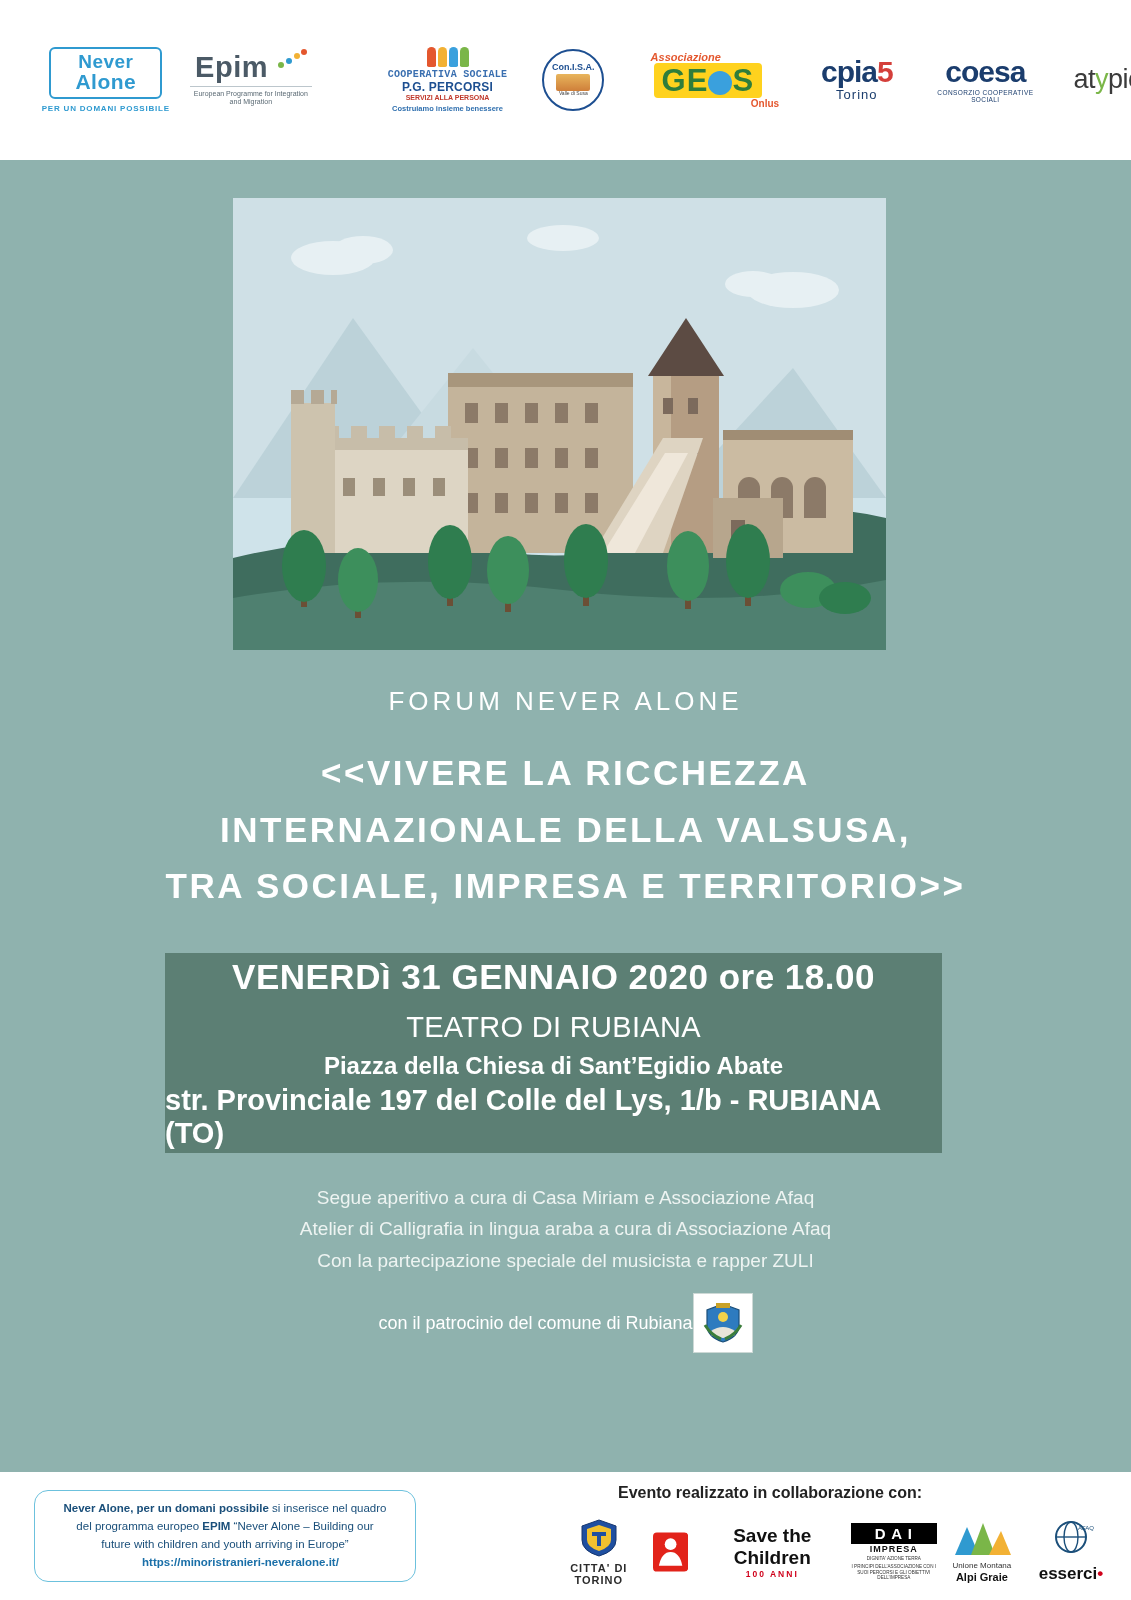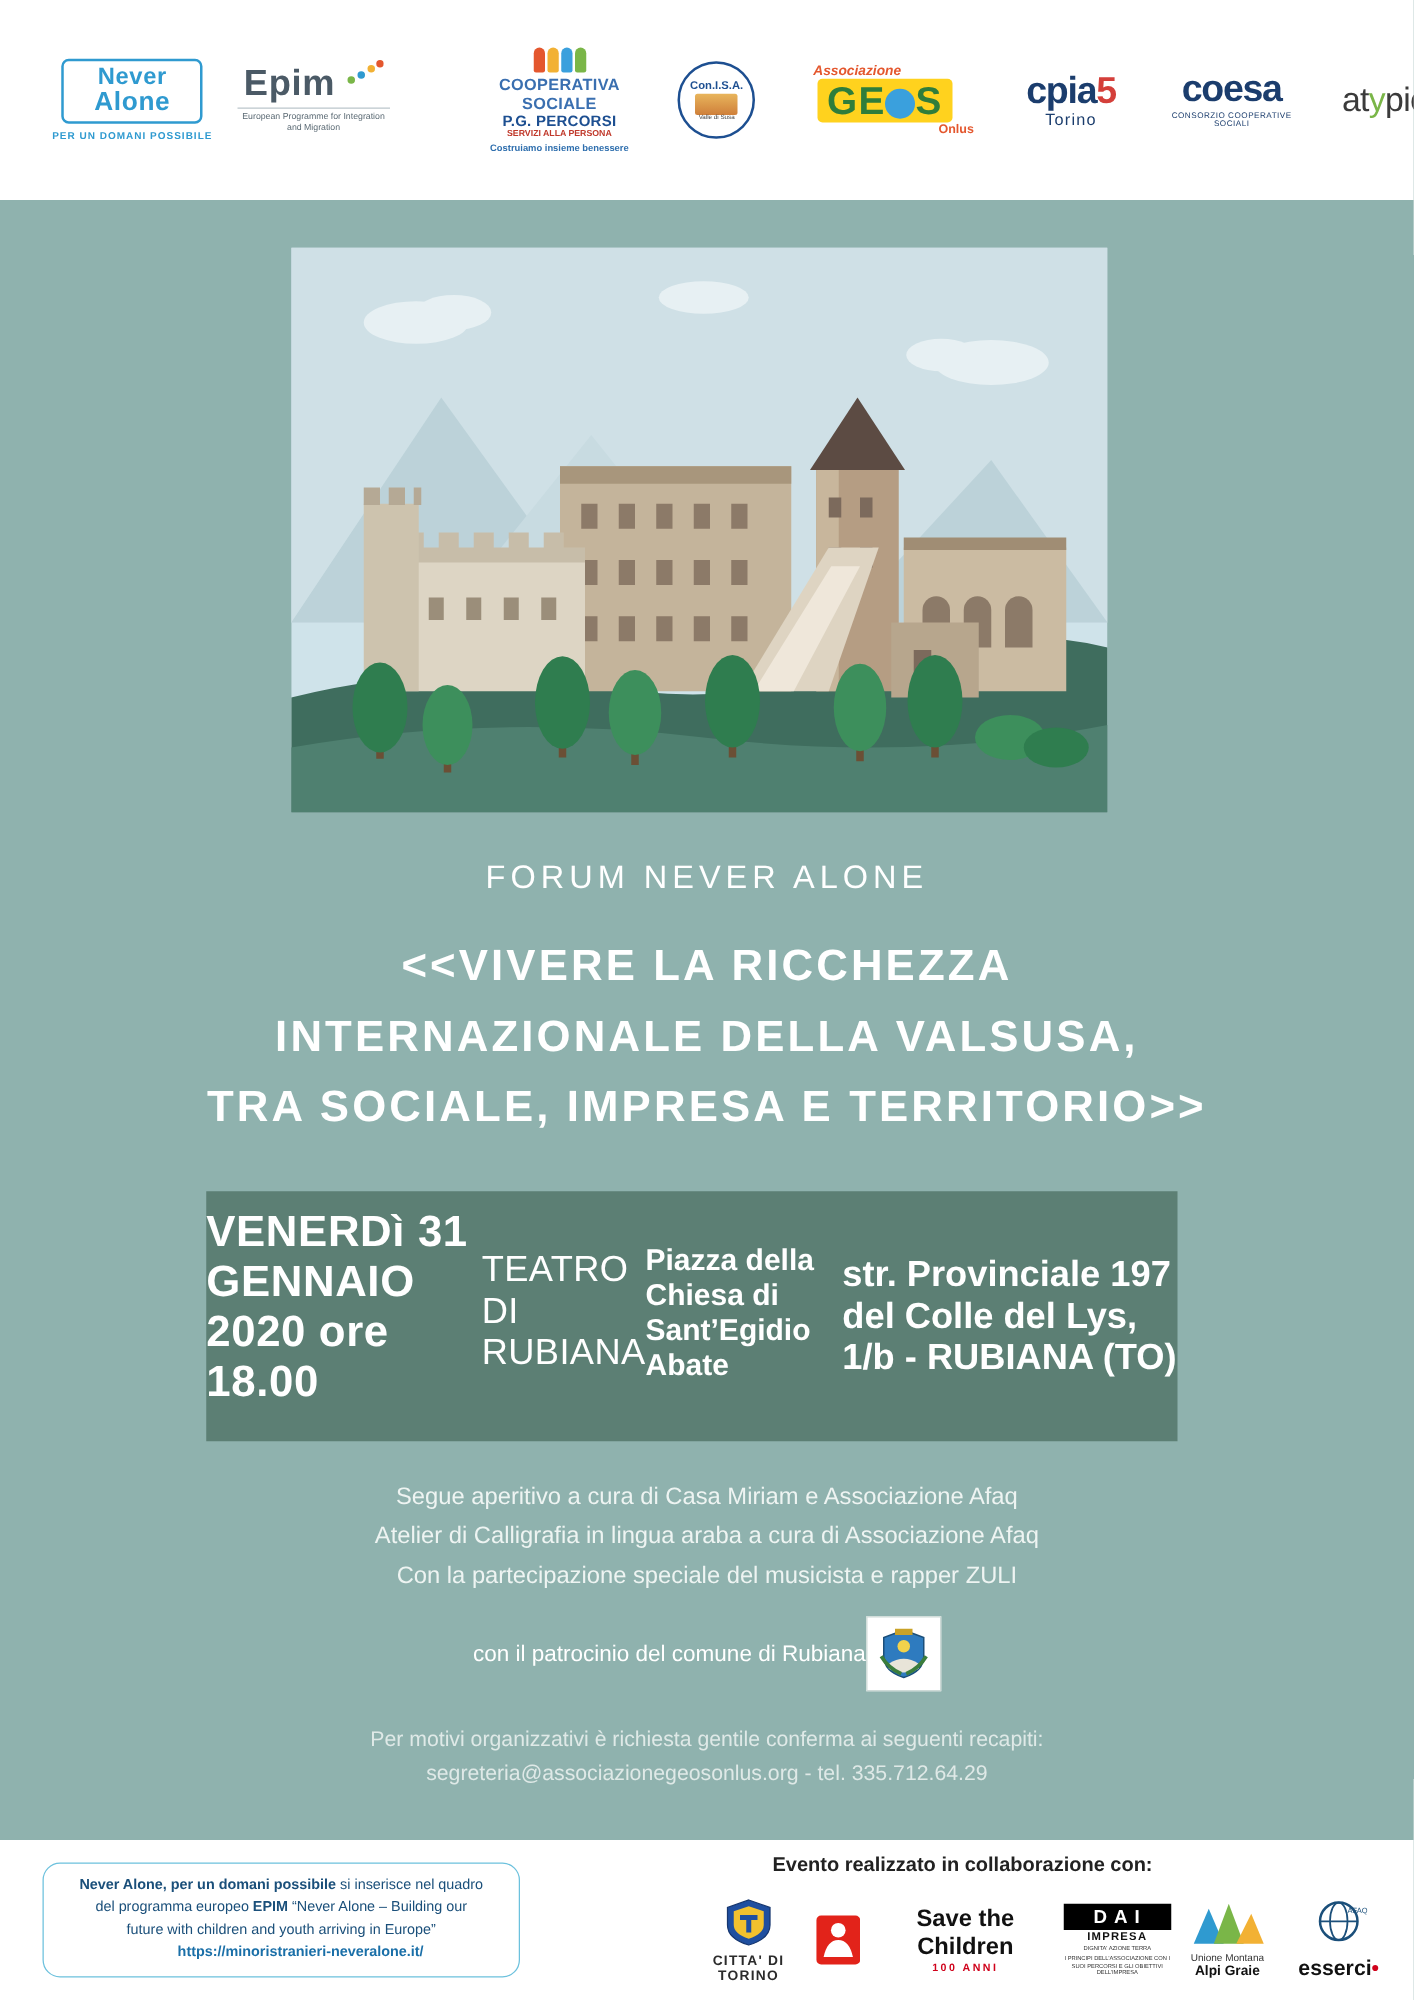--- a/index.html
+++ b/index.html
@@ -31,21 +31,21 @@
   .na-sub{font-size:8px;color:#2f9ad0;letter-spacing:.8px;margin-top:5px;font-weight:bold;}
 
   
   .epim{width:130px;text-align:center;margin-left:18px;}
   .epim-word{font-size:29px;color:#4b5a66;font-weight:bold;letter-spacing:.5px;line-height:1;}
   .epim-dots{display:inline-block;position:relative;top:-6px;}
   .epim-sub{font-size:7px;color:#5b6a74;line-height:1.25;margin-top:4px;border-top:1px solid #bcc6cc;padding-top:3px;}
 
   
   .frassati{width:150px;text-align:center;margin-left:65px;}
-  .fr-top{font-size:13px;color:#3a6fb0;font-weight:bold;letter-spacing:.3px;}
+  .fr-top{font-size:10px;color:#3a6fb0;font-weight:bold;letter-spacing:.3px;font-family:Liberation Mono, monospace;}
   .fr-name{font-size:12px;color:#1d4f91;font-weight:bold;letter-spacing:.2px;}
   .fr-red{font-size:7px;color:#c0392b;font-weight:bold;}
   .fr-bot{font-size:7.5px;color:#2f6fae;font-weight:bold;margin-top:3px;}
   .fr-people{display:flex;justify-content:center;gap:2px;margin-bottom:2px;}
   .fr-p{width:9px;height:20px;border-radius:5px 5px 2px 2px;}
 
   
   .conisa{width:92px;text-align:center;margin-left:12px;}
   .conisa-circle{
     width:58px;height:58px;border-radius:50%;border:2px solid #1d4f91;
@@ -96,21 +96,21 @@
   }
   .title{
     position:absolute;top:745px;left:0;width:1131px;text-align:center;
     color:#ffffff;font-weight:bold;letter-spacing:2.5px;line-height:1.62;
     font-size:35px;
   }
   .title .l{display:block;}
 
   .greenbox{
     position:absolute;top:953px;left:165px;width:777px;height:200px;
-    background:#5c7f74;display:flex;flex-direction:row;align-items:center;justify-content:center;
+    background:#5c7f74;display:flex;flex-direction:column;align-items:center;justify-content:center;
     color:#ffffff;
   }
   .gb-date{font-size:35px;font-weight:bold;letter-spacing:.5px;margin-bottom:14px;}
   .gb-venue{font-size:29px;margin-bottom:8px;letter-spacing:.3px;}
   .gb-addr1{font-size:24px;font-weight:bold;margin-bottom:4px;}
   .gb-addr2{font-size:29px;font-weight:bold;}
 
   .notes{
     position:absolute;top:1182px;left:0;width:1131px;text-align:center;color:#eef4f2;
     font-size:19px;line-height:1.65;
@@ -391,24 +391,20 @@
         <path d="M22 3 L38 9 V24 Q38 36 22 41 Q6 36 6 24 V9 Z" fill="#2e7bbf" stroke="#1b4f7a" stroke-width="1.2"></path>
         <path d="M10 30 Q22 22 34 30 L34 34 Q22 40 10 34 Z" fill="#e8e4d8"></path>
         <circle cx="22" cy="16" r="5" fill="#f2d24b"></circle>
         <path d="M4 24 q6 10 16 14" stroke="#3b7d3b" stroke-width="3" fill="none"></path>
         <path d="M40 24 q-6 10 -16 14" stroke="#3b7d3b" stroke-width="3" fill="none"></path>
         <rect x="15" y="2" width="14" height="5" fill="#c9a227"></rect>
       </svg>
     </span>
   </div>
 
-  <div class="contact">
-    <div>Per motivi organizzativi è richiesta gentile conferma ai seguenti recapiti:</div>
-    <div>segreteria@associazionegeosonlus.org - tel. 335.712.64.29</div>
-  </div>
 
   <div class="bottombar">
 
     <div class="bb-box">
       <div>
         <span style="font-weight:bold">Never Alone, per un domani possibile</span><span> si inserisce nel quadro</span><br>
         <span>del programma europeo </span><span style="font-weight:bold">EPIM</span><span> “Never Alone – Building our</span><br>
         <span>future with children and youth arriving in Europe”</span><br>
         <span class="bb-link">https://minoristranieri-neveralone.it/</span>
       </div>

